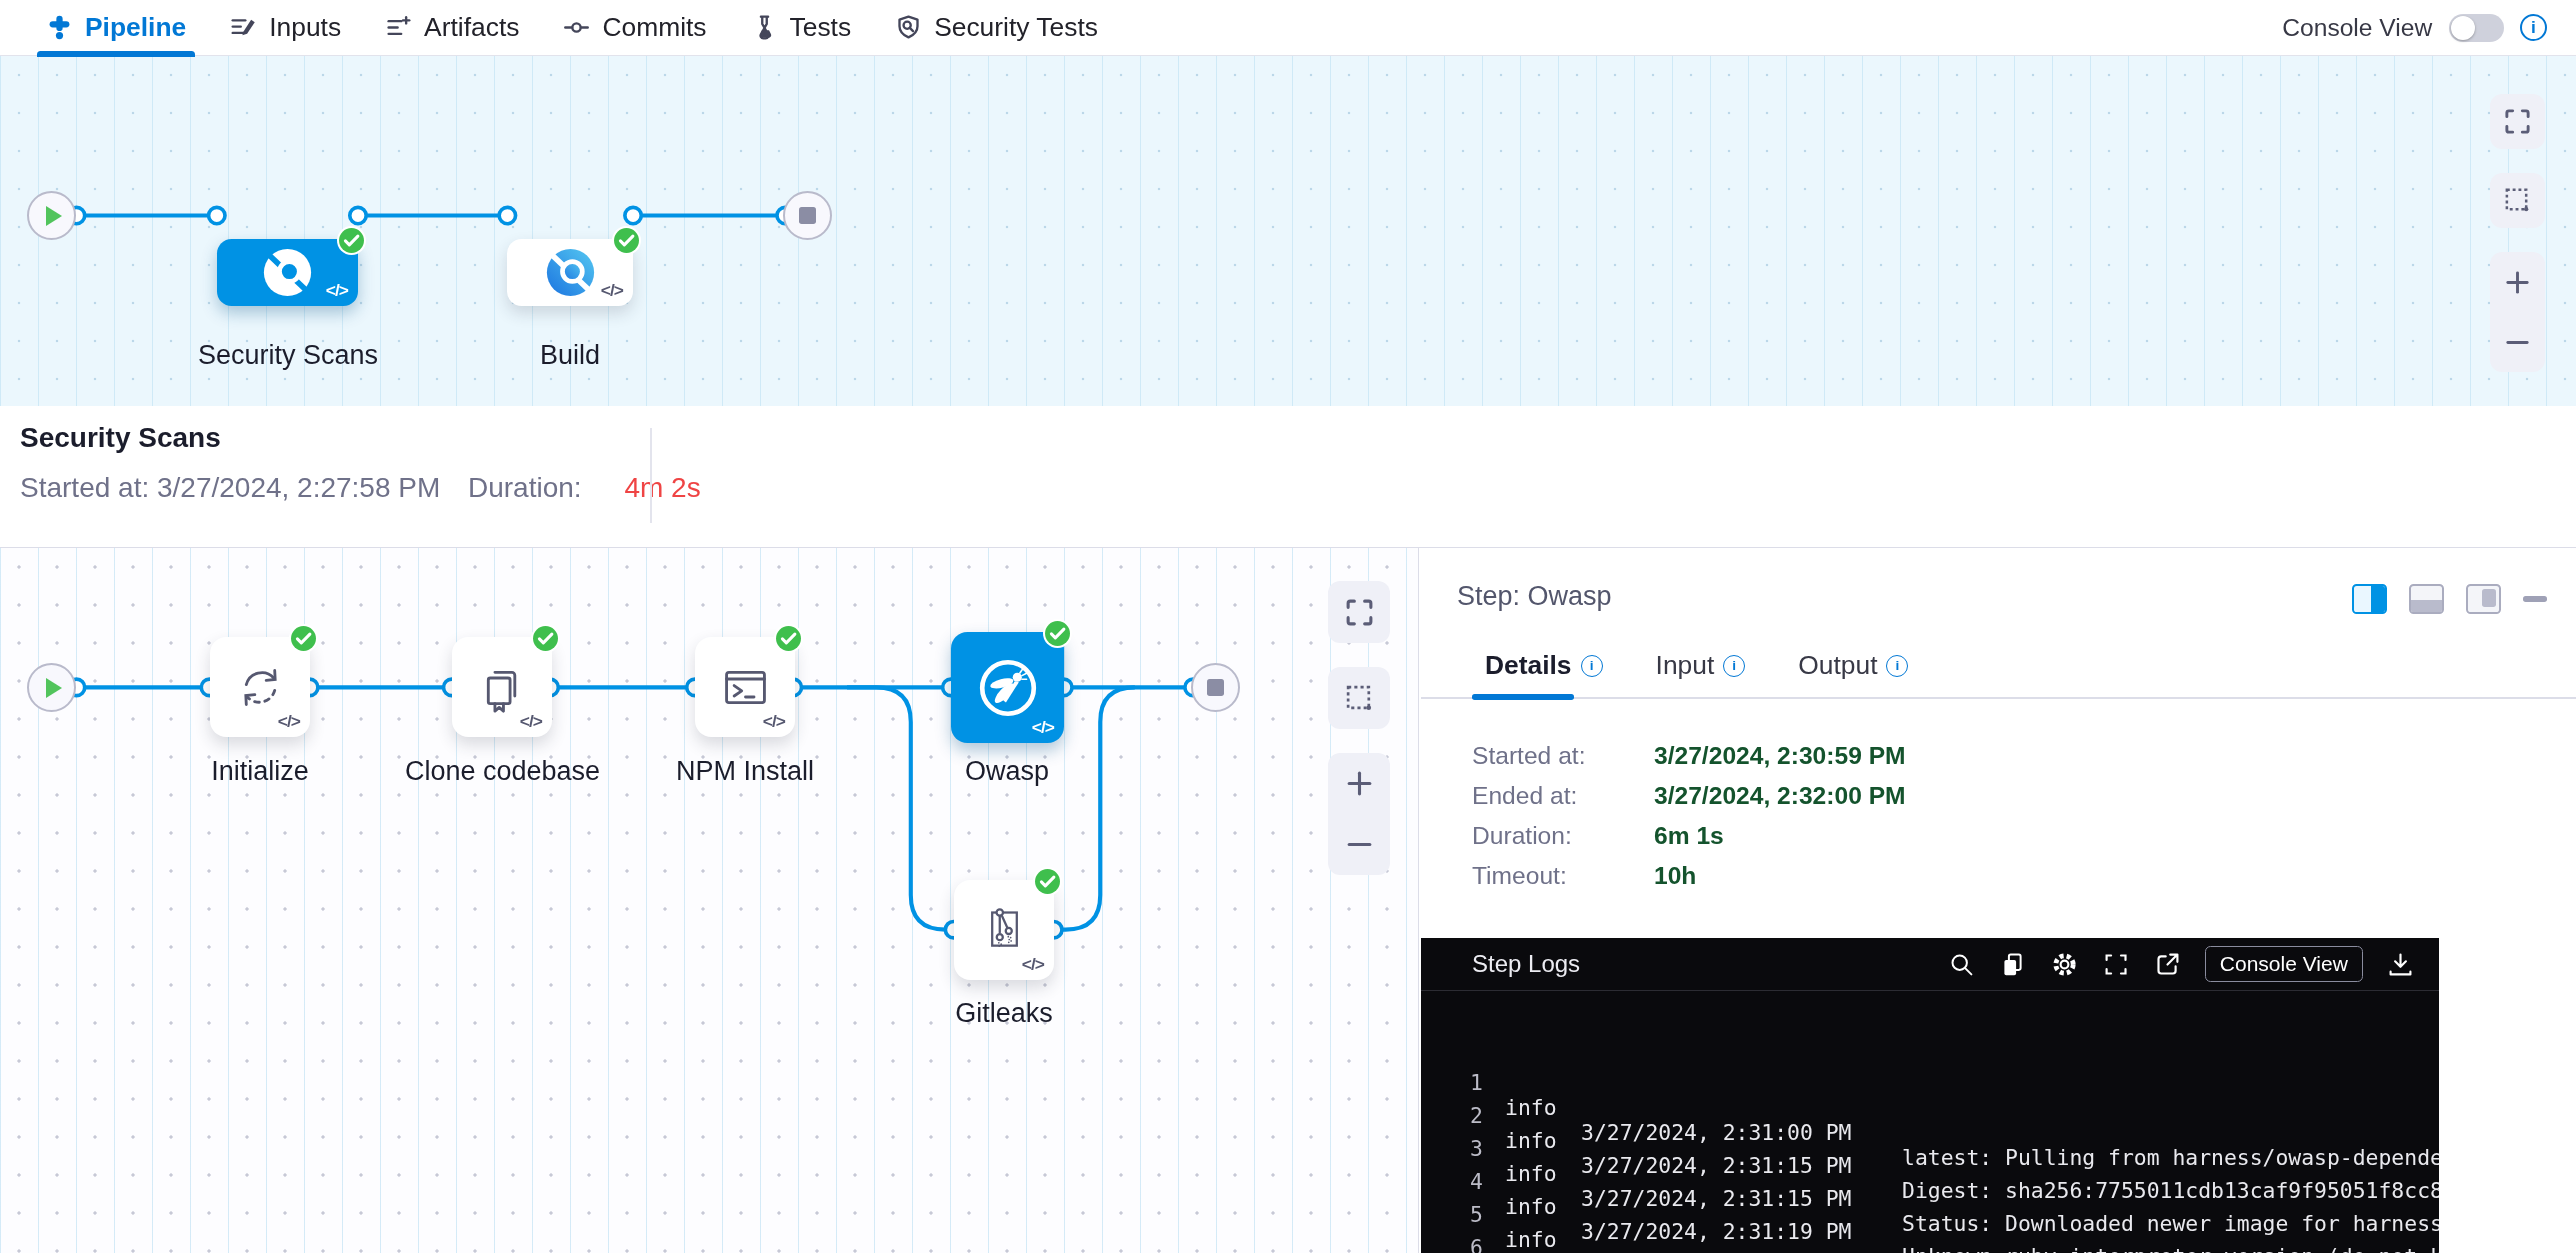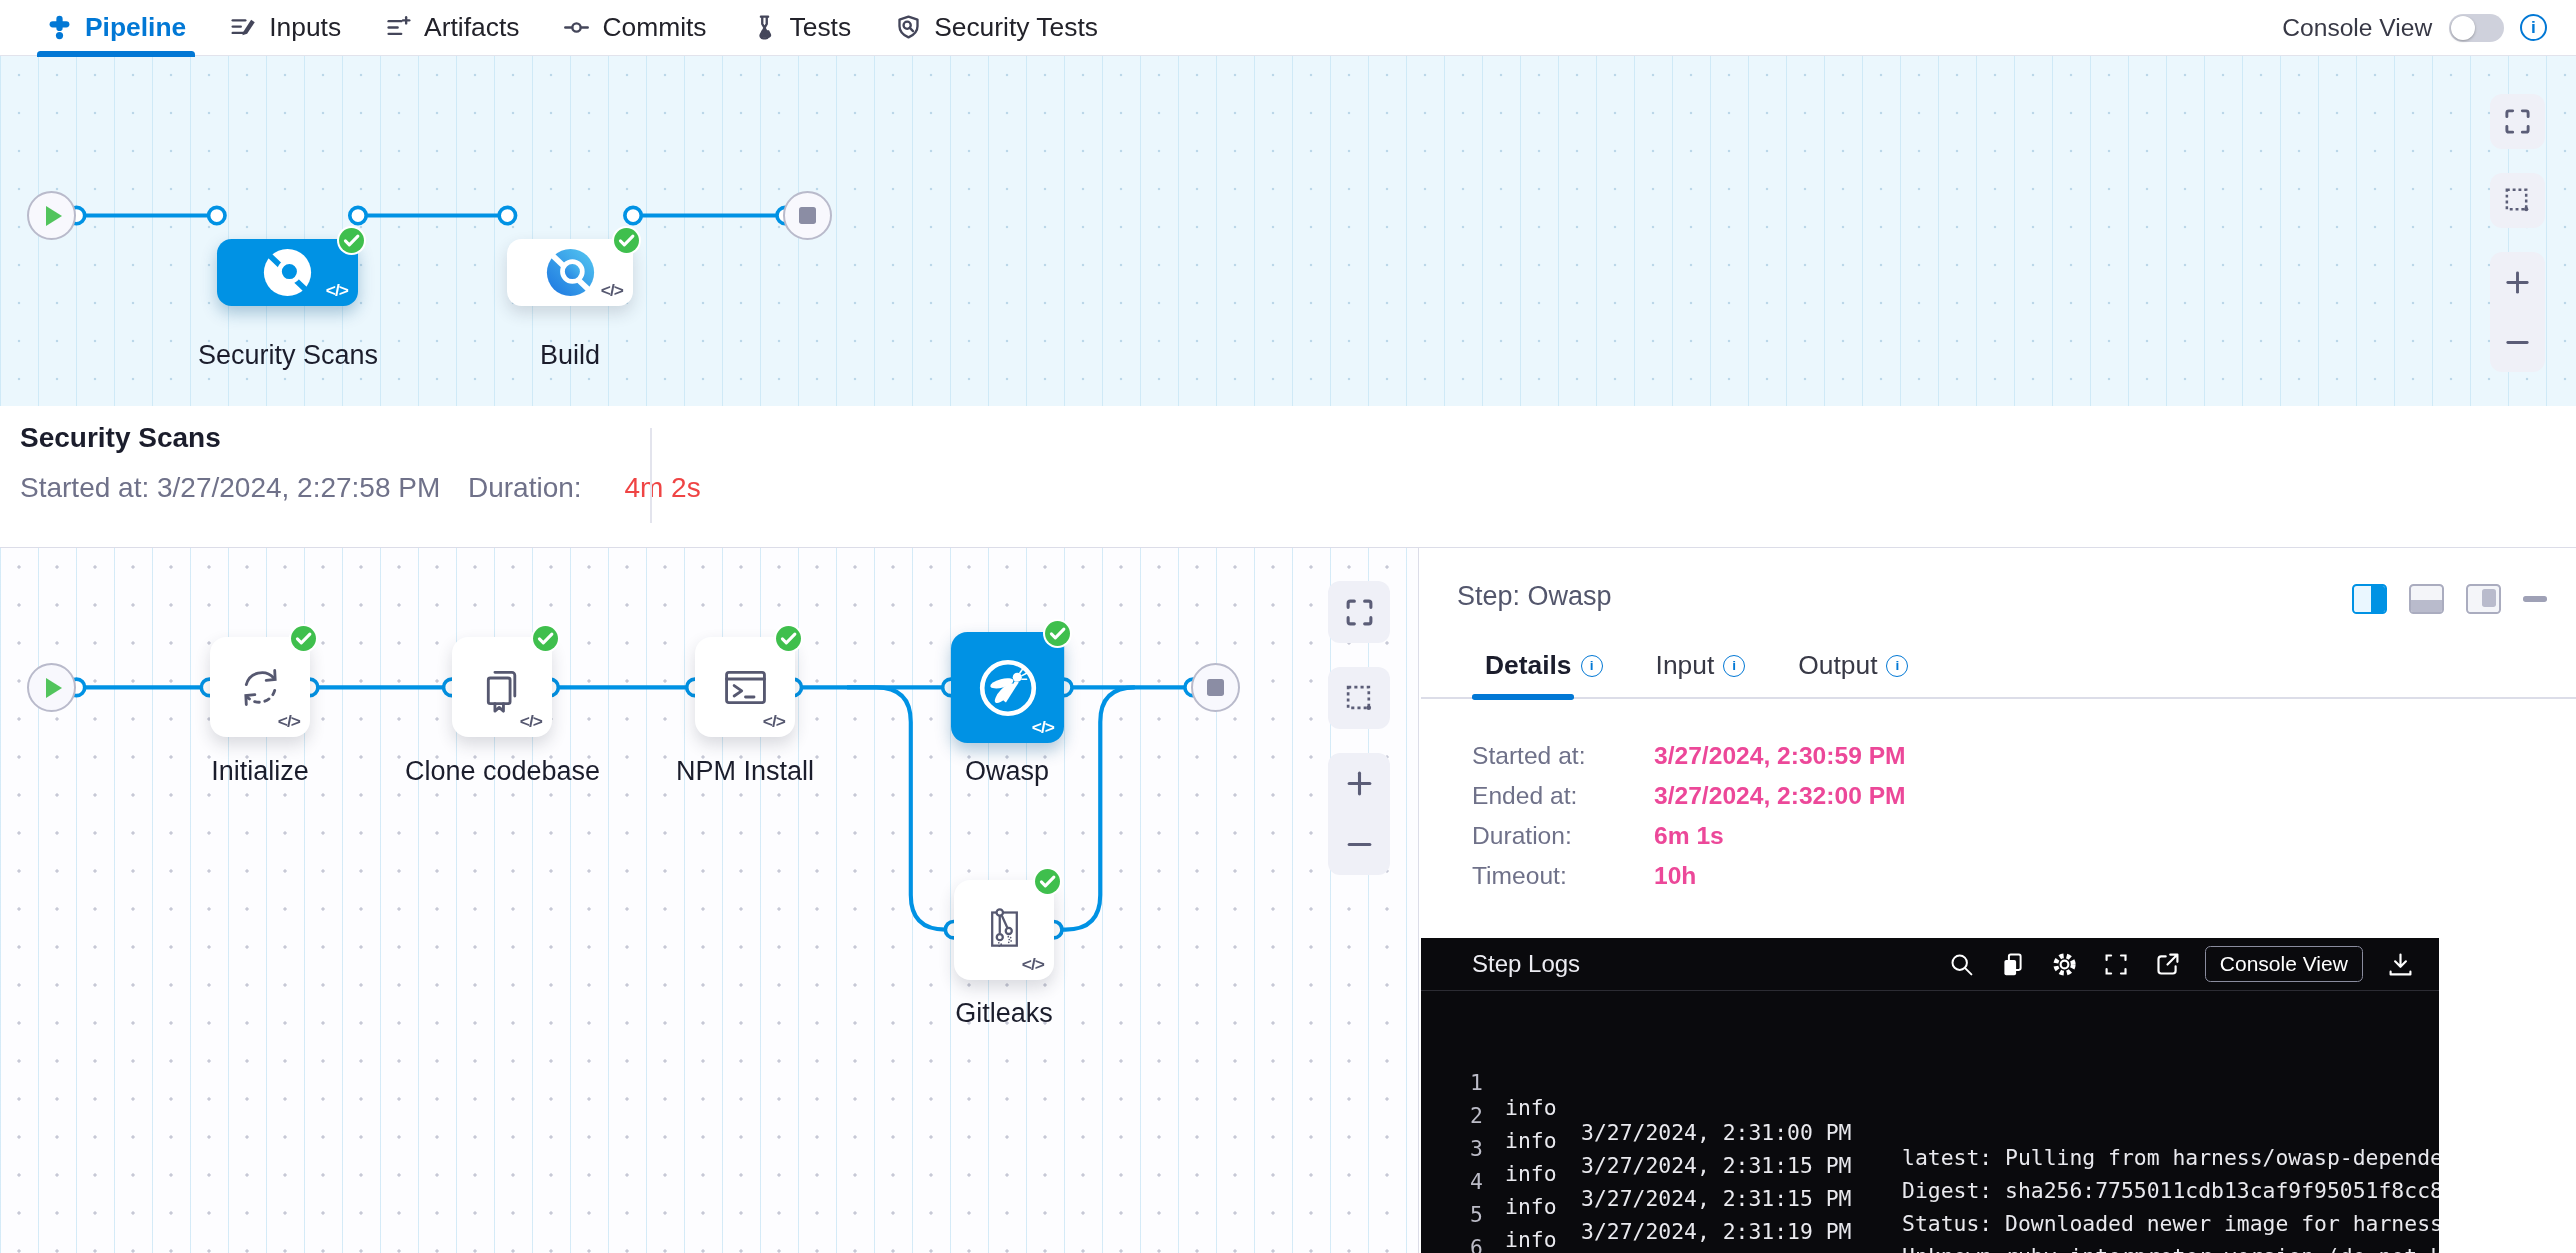--- a/index.html
+++ b/index.html
@@ -87,21 +87,21 @@
 
   .sp-tabs { position:absolute; left:64px; top:102px; display:flex; gap:53px; }
   .sp-tab { display:flex; align-items:center; gap:9px; font-size:26.4px; color:#383946; font-weight:500; cursor:pointer; }
   .sp-tab.active { color:#1b1d2c; font-weight:700; }
   .tab-underline { position:absolute; left:51px; top:146px; width:102px; height:5.5px; background:#0278d5; border-radius:2.7px; z-index:2; }
   .panel-divider { position:absolute; left:0; right:0; top:149px; height:1.8px; background:#dcdde8; }
 
   .sp-details { position:absolute; left:51px; top:188px; }
   .d-row { display:flex; height:40px; align-items:center; font-size:24.6px; }
   .d-label { width:182px; color:#6f7189; }
-  .d-value { color:#ec4899; font-weight:700; }
+  .d-value { color:#14532d; font-weight:700; }
 
   
   .step-logs { position:absolute; left:1421px; top:938px; width:1018px; height:315px;
     background:#0a0a0d; overflow:hidden; }
   .log-header { position:absolute; left:0; top:0; right:0; height:53px; display:flex; align-items:center;
     border-bottom:1.8px solid #2c2c33; }
   .log-title { margin-left:51px; font-size:24px; color:#ececf2; }
   .log-icons { margin-left:auto; display:flex; align-items:center; gap:24px; padding-right:25.5px; }
   .log-icons svg { display:block; }
   .cv-btn { border:1.8px solid #8a8c9e; border-radius:5.5px; color:#fff; font-size:21px; padding:4.6px 13.7px;

